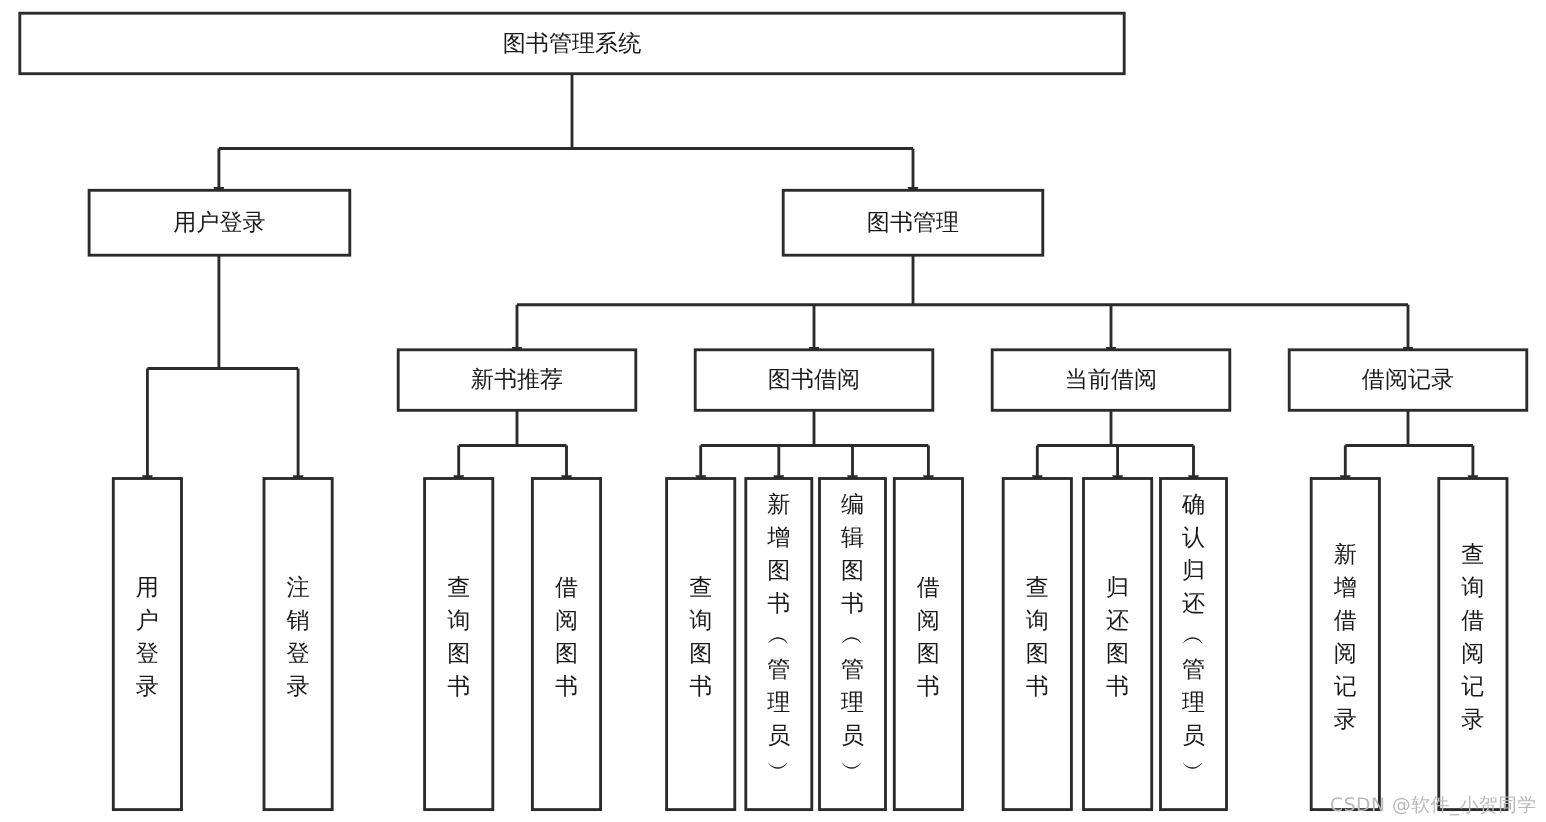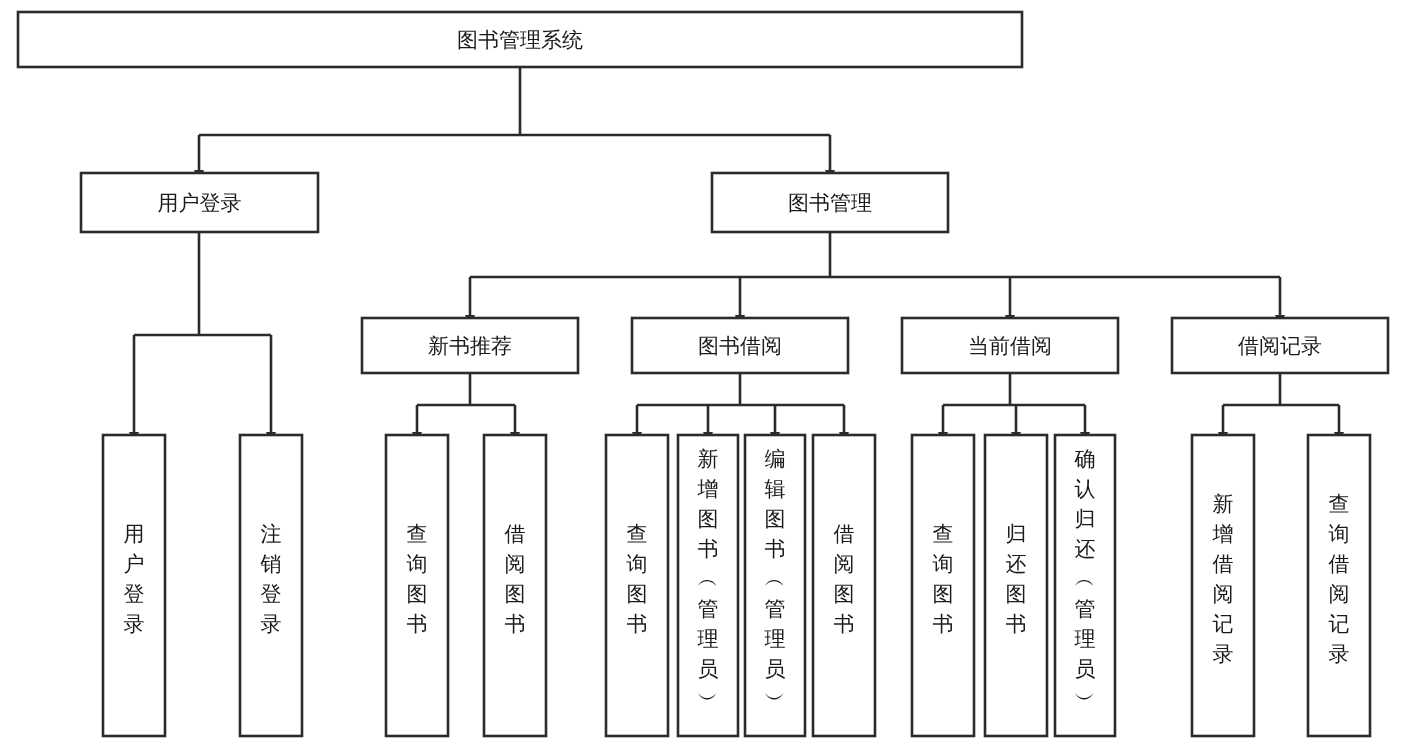--- a/index.html
+++ b/index.html
@@ -191,13 +191,14 @@
           <rect x="1192" y="435" width="62" height="301" class="node-box"></rect>
           <text x="1223" class="node-label-vertical" y="510.5"><tspan x="1223" dy="0">新</tspan><tspan x="1223" dy="30">增</tspan><tspan x="1223" dy="30">借</tspan><tspan x="1223" dy="30">阅</tspan><tspan x="1223" dy="30">记</tspan><tspan x="1223" dy="30">录</tspan></text>
         </g>
         <g>
           <rect x="1308" y="435" width="62" height="301" class="node-box"></rect>
           <text x="1339" class="node-label-vertical" y="510.5"><tspan x="1339" dy="0">查</tspan><tspan x="1339" dy="30">询</tspan><tspan x="1339" dy="30">借</tspan><tspan x="1339" dy="30">阅</tspan><tspan x="1339" dy="30">记</tspan><tspan x="1339" dy="30">录</tspan></text>
         </g>
       </g>
   </svg>
 
+  <div id="watermark">CSDN @软件_小贺同学</div>
 </div>
 
 </body></html>

